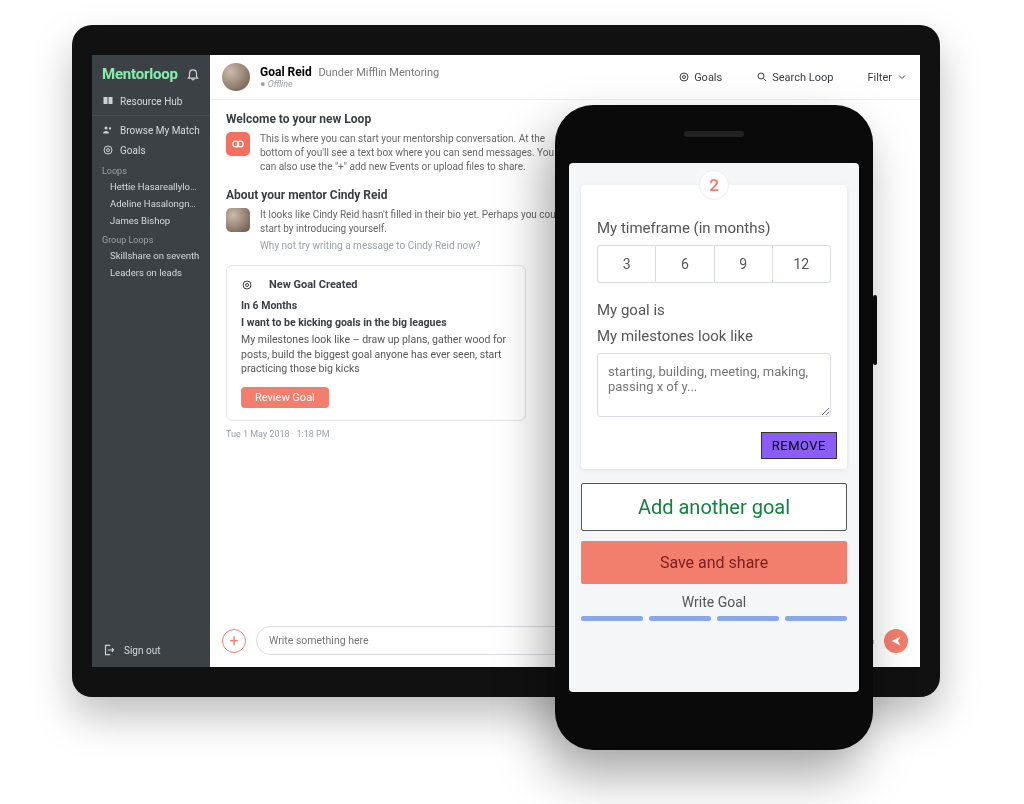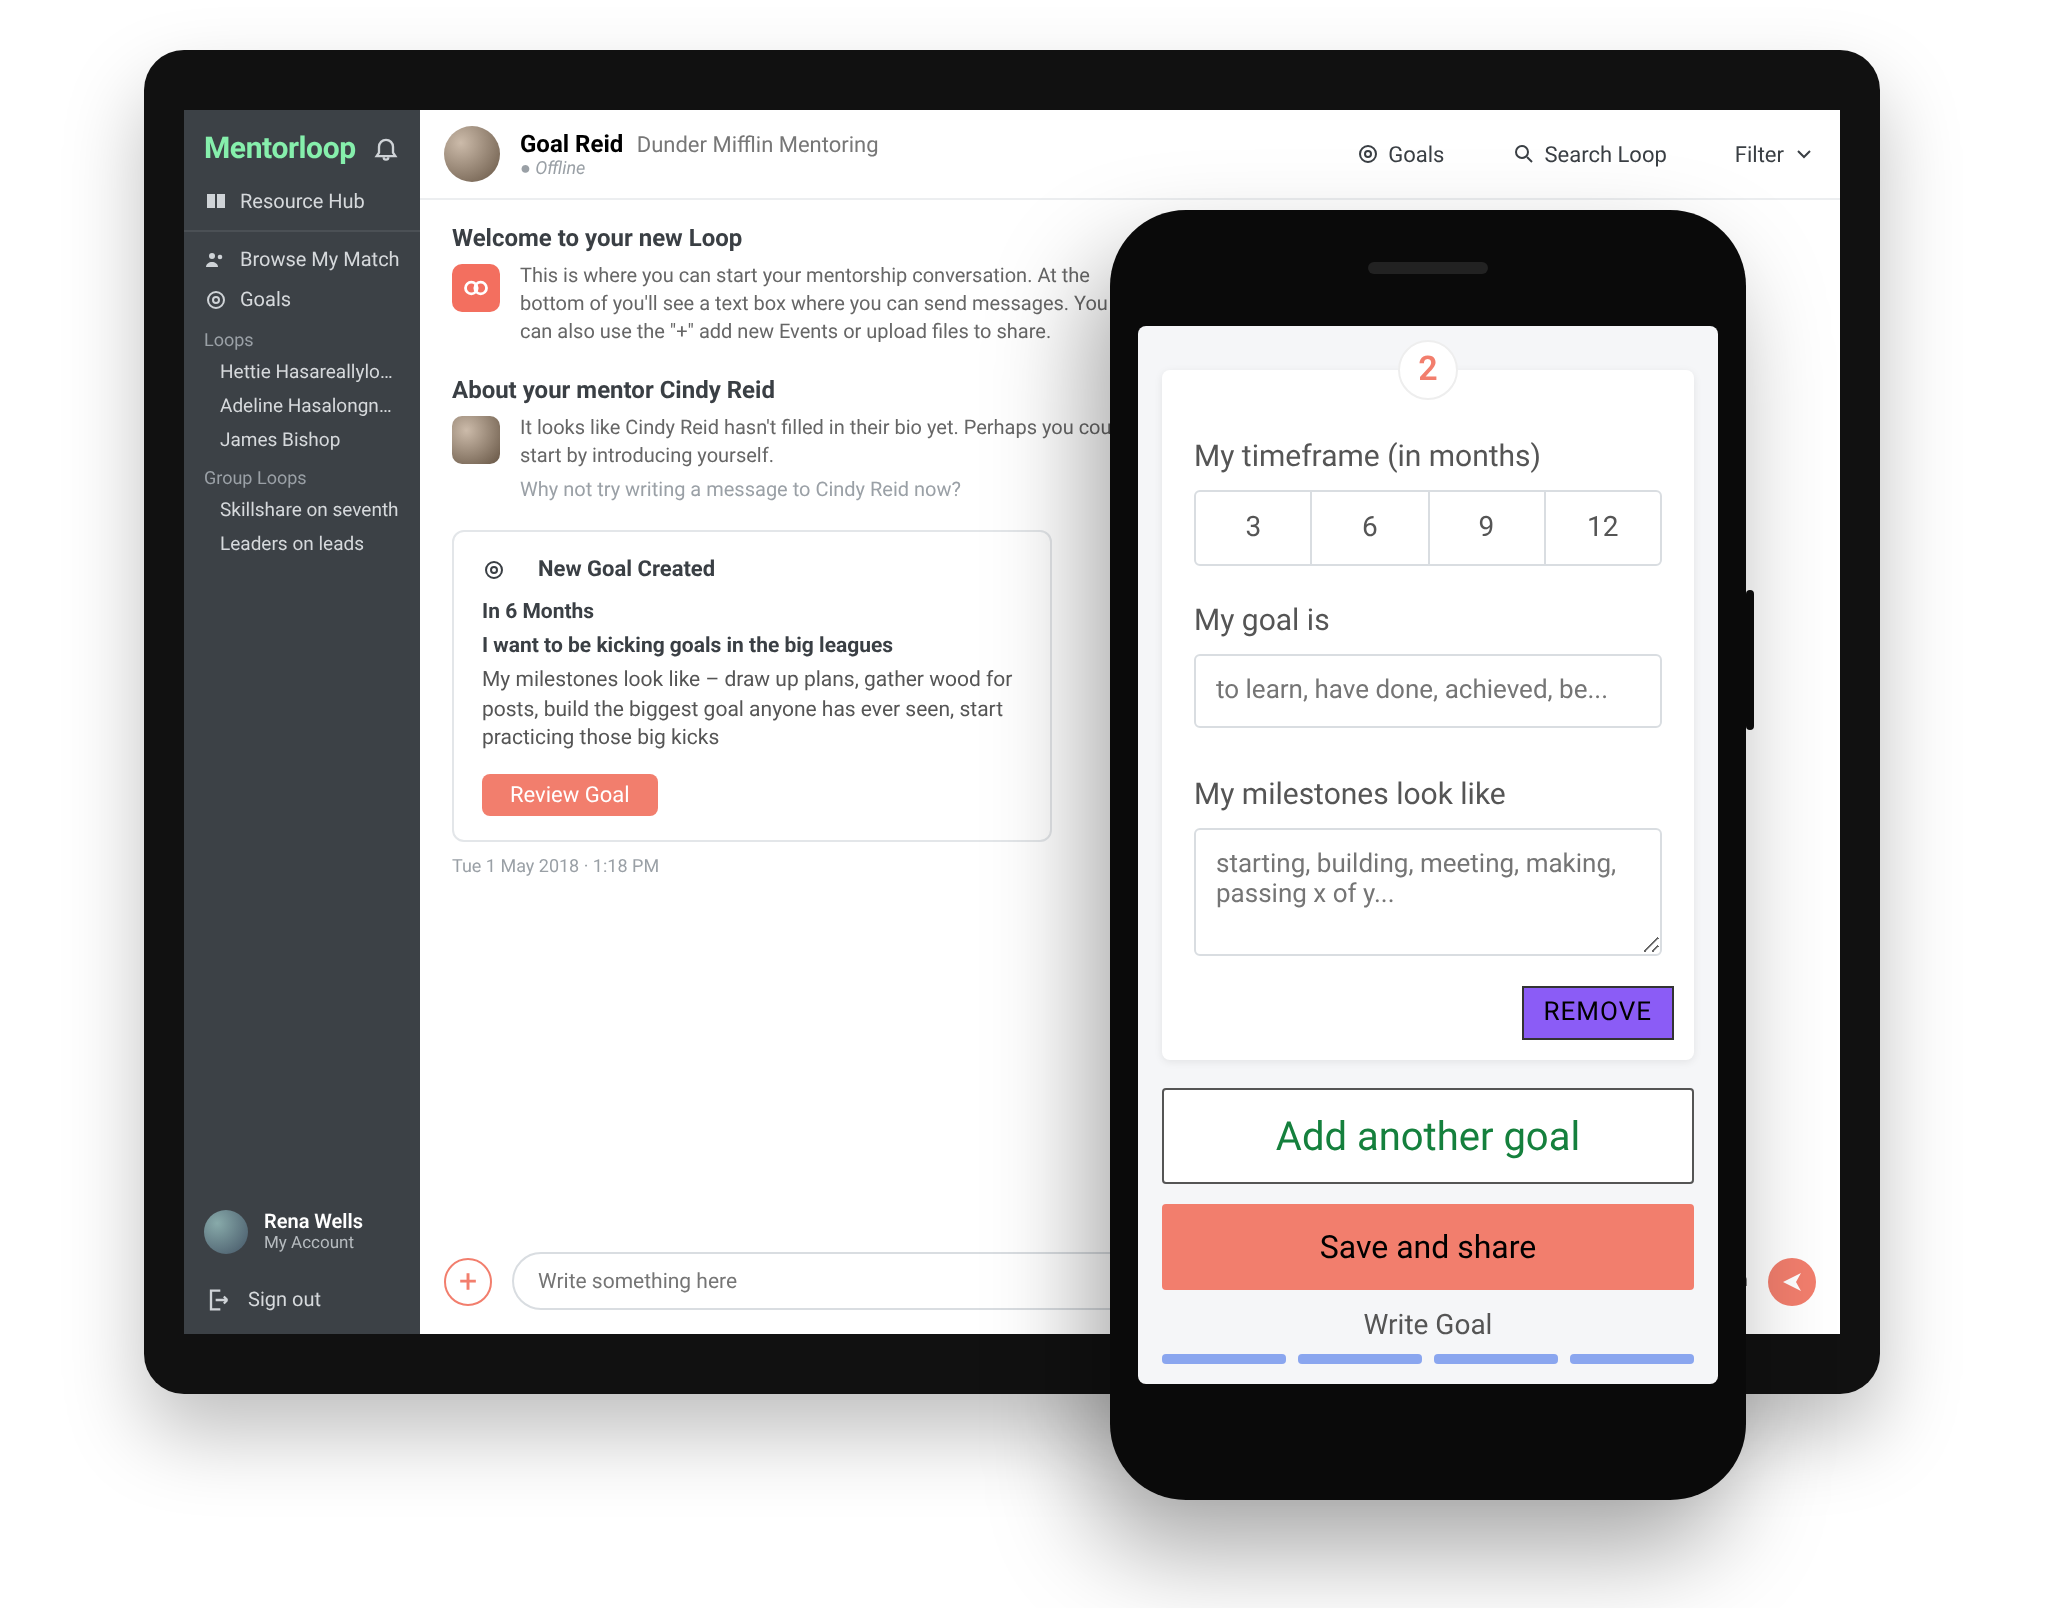--- a/index.html
+++ b/index.html
@@ -98,21 +98,21 @@
   .goal-form .form-label { font-size:15px; color:#555; margin: 6px 0 8px 0;}
   .segmented { display:flex; border:1px solid #d9dde1; border-radius:3px; overflow:hidden; margin-bottom:18px;}
   .segmented .seg { flex:1; text-align:center; padding:10px 0; font-size:14px; color:#555; cursor:pointer; border-right:1px solid #d9dde1;}
   .segmented .seg:last-child{border-right:none;}
   .text-input { width:100%; border:1px solid #d9dde1; border-radius:3px; padding:10px 10px; font-size:13px; color:#9aa0a6; margin-bottom:18px;}
   .textarea-input { width:100%; border:1px solid #d9dde1; border-radius:3px; padding:10px 10px; font-size:13px; color:#9aa0a6; height:64px; }
   .remove-btn { position:absolute; right:10px; bottom:10px; background:#8b5cf6; border:1.5px solid #333; padding:5px 10px; font-size:13px; letter-spacing:.5px; cursor:pointer;}
 
   .phone-actions { margin-top: 14px; display:flex; flex-direction:column; gap:10px; }
   .btn-add { border:1.3px solid #555; background:#fff; color:#15803d; padding:11px 0; font-size:20px; border-radius:2px; cursor:pointer; }
-  .btn-save { background:#f27e6d; color:#000000; padding:12px 0; font-size:16px; border:none; border-radius:2px; cursor:pointer;}
+  .btn-save { background:#f27e6d; color:#7f1d1d; padding:12px 0; font-size:16px; border:none; border-radius:2px; cursor:pointer;}
   .write-goal-label { text-align:center; color:#555; font-size:14px; margin-top:10px;}
   .progress-row { display:flex; gap:6px; margin-top:6px;}
   .progress-row .bar { flex:1; height:5px; background:#8aa6ef; border-radius:2px;}
 
   .icn { display:inline-block; }
 </style>
 </head>
 <body>
 
 <div class="tablet-frame">
@@ -163,27 +163,20 @@
       <div class="sub-item">Hettie Hasareallylong...</div>
       <div class="sub-item">Adeline Hasalongname C...</div>
       <div class="sub-item">James Bishop</div>
 
       <div class="section-label">Group Loops</div>
       <div class="sub-item">Skillshare on seventh</div>
       <div class="sub-item">Leaders on leads</div>
 
       <div class="spacer"></div>
 
-      <div class="user-row">
-        <div class="user-avatar"></div>
-        <div>
-          <div class="user-name">Rena Wells</div>
-          <div class="user-sub">My Account</div>
-        </div>
-      </div>
       <div class="signout-row">
         <span class="icn" style="width:14px;height:14px">
           <svg viewBox="0 0 24 24" fill="none" stroke="#cfd3d7" stroke-width="2">
               <path d="M14 4h-8v16h8"></path>
               <path d="M10 12h10m0 0l-3-3m3 3l-3 3"></path>
             </svg>
         </span>
         <span>Sign out</span>
       </div>
     </div>
@@ -283,21 +276,20 @@
 
       <div class="form-label">My timeframe (in months)</div>
       <div class="segmented">
         <div class="seg">3</div>
         <div class="seg">6</div>
         <div class="seg">9</div>
         <div class="seg">12</div>
       </div>
 
       <div class="form-label">My goal is</div>
-      <input class="text-input" placeholder="to learn, have done, achieved, be..." style="">
 
       <div class="form-label">My milestones look like</div>
       <textarea class="textarea-input" placeholder="starting, building, meeting, making, passing x of y..." style=""></textarea>
 
       <button class="remove-btn">REMOVE</button>
     </div>
 
     <div class="phone-actions">
       <button class="btn-add">Add another goal</button>
       <button class="btn-save">Save and share</button>

